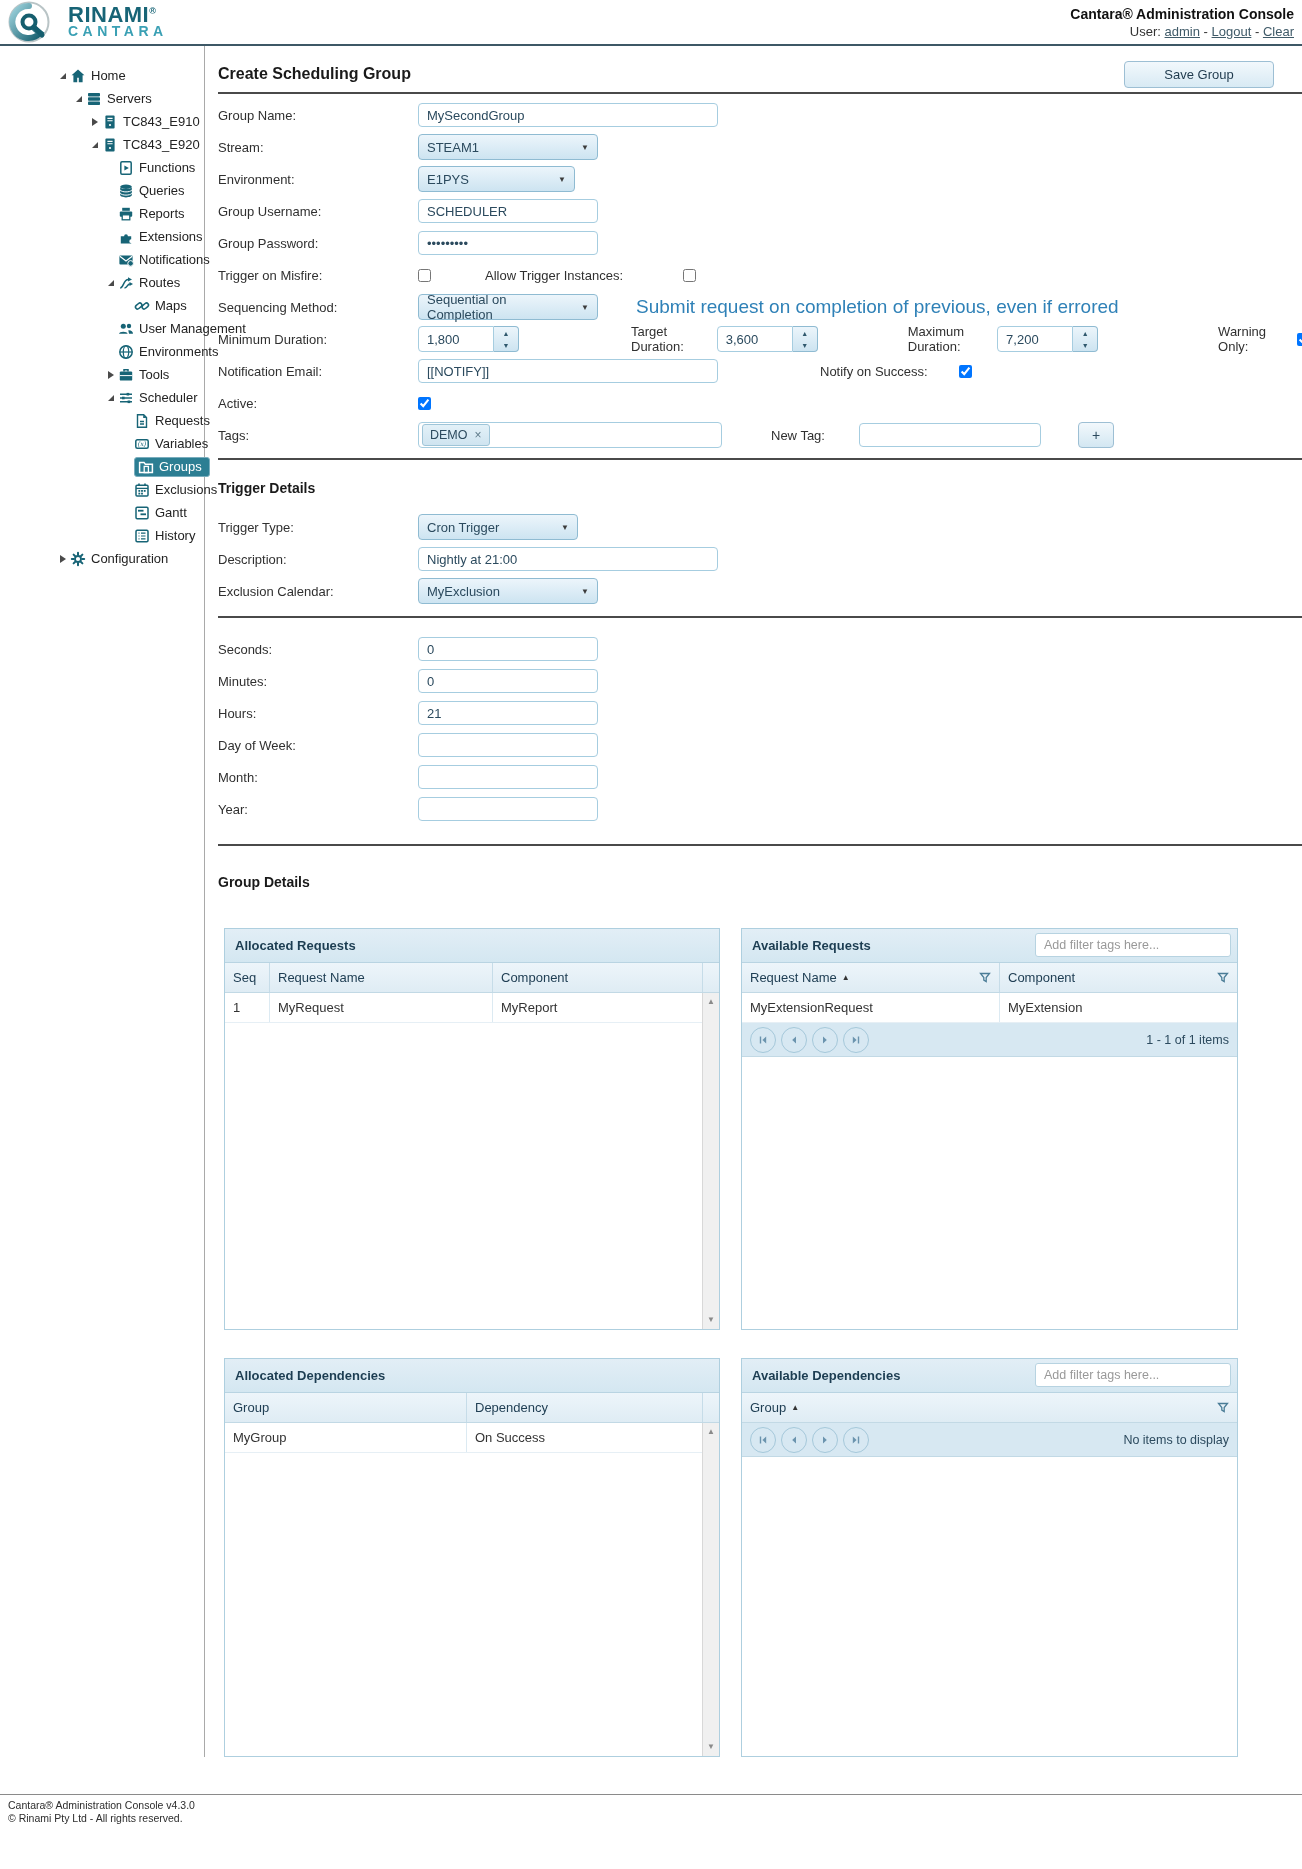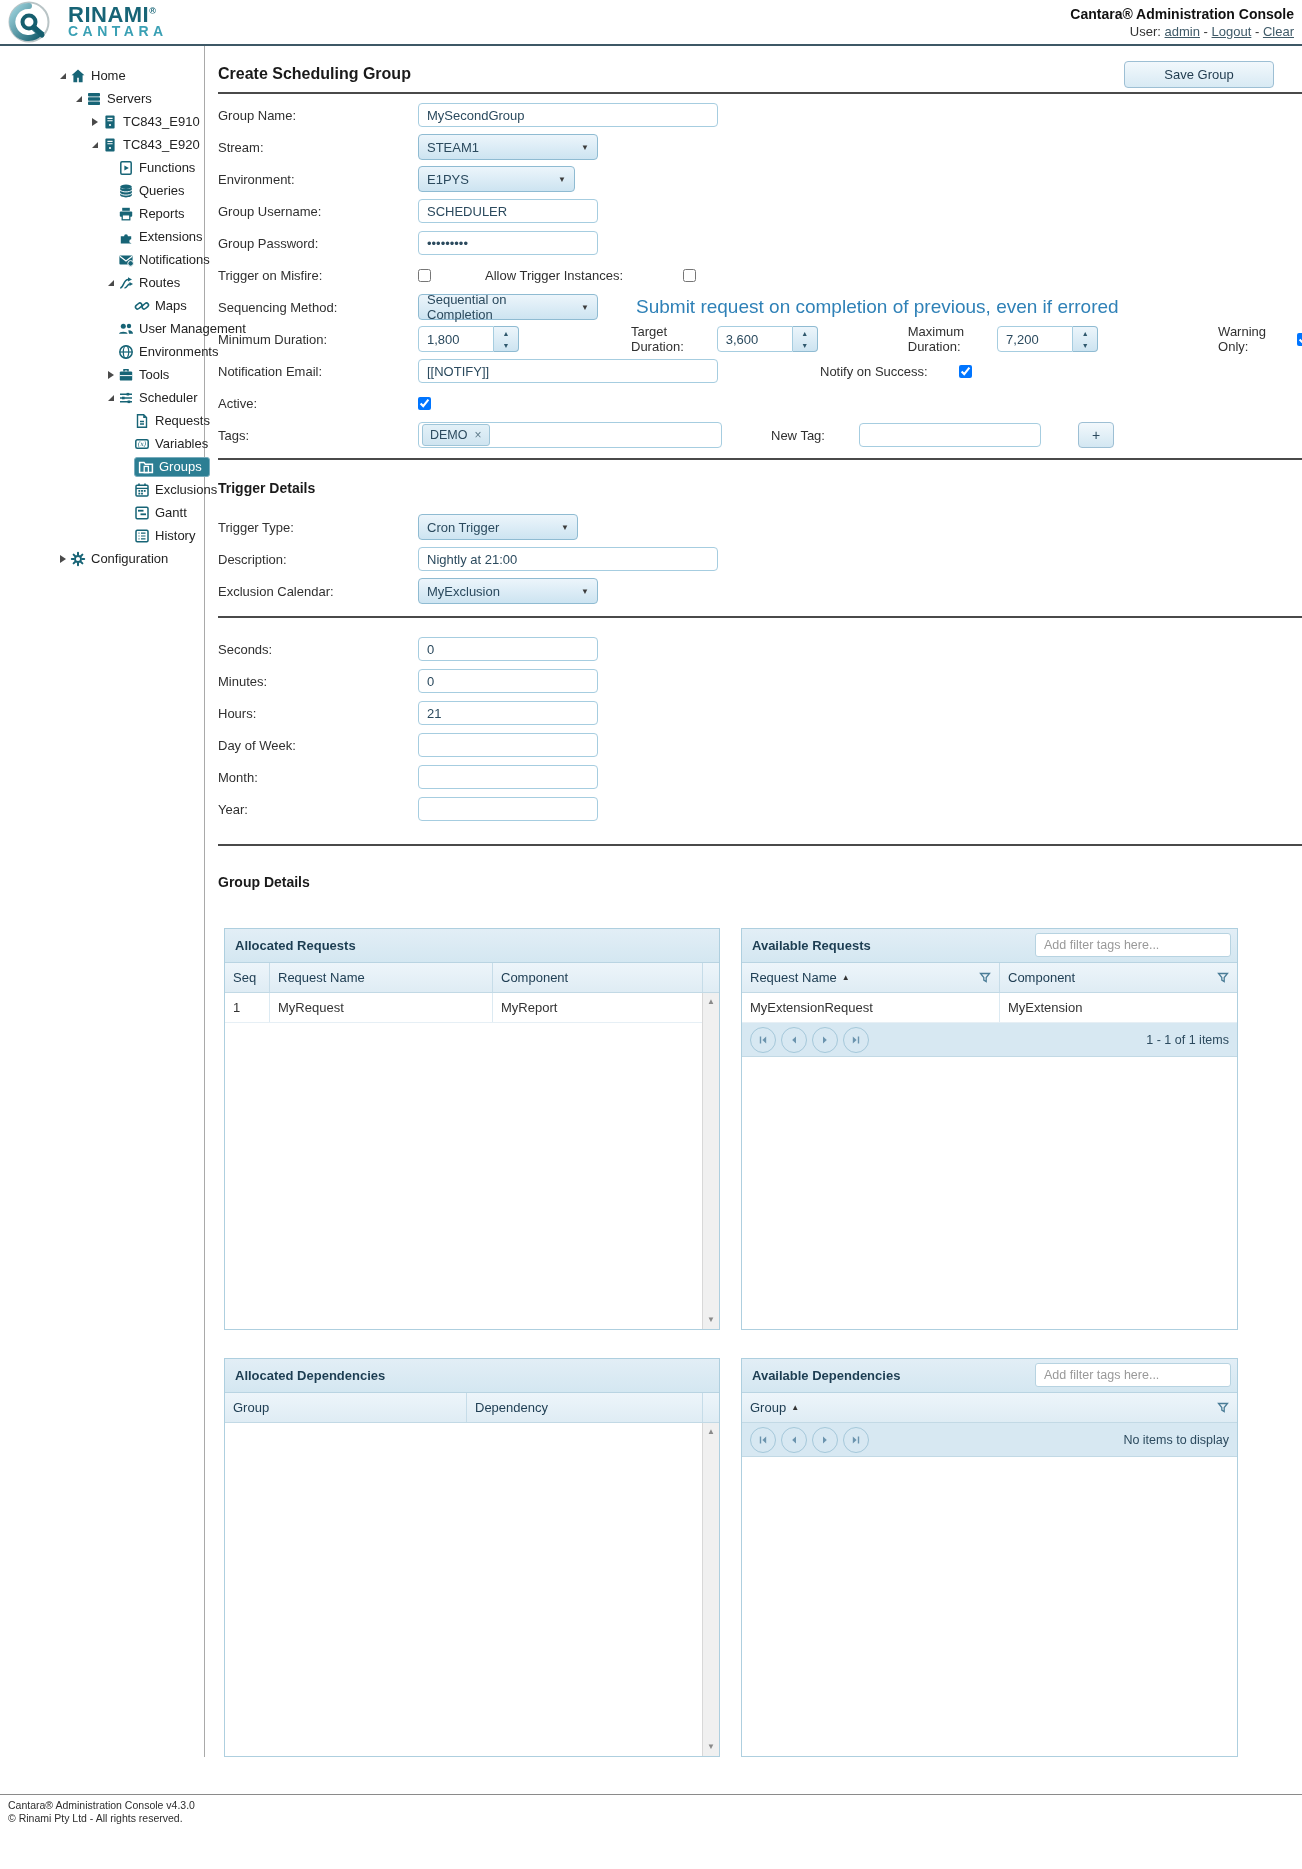--- a/index.html
+++ b/index.html
@@ -687,20 +687,24 @@
       <div class="panels-row second">
 
         <section class="panel p-left">
           <div class="phead">Allocated Dependencies</div>
           <div class="colhead">
             <div class="ch c-grp">Group</div>
             <div class="ch flex1">Dependency</div>
             <div class="chsp"></div>
           </div>
           <div class="pbody scr" style="height:333px">
+            <div class="prow">
+              <div class="pc c-grp">MyGroup</div>
+              <div class="pc flex1">On Success</div>
+            </div>
             <div class="vscroll">
               <div class="sarr t">▲</div>
               <div class="sarr b">▼</div>
             </div>
           </div>
         </section>
 
         <section class="panel p-right">
           <div class="phead">
             <span>Available Dependencies</span>

